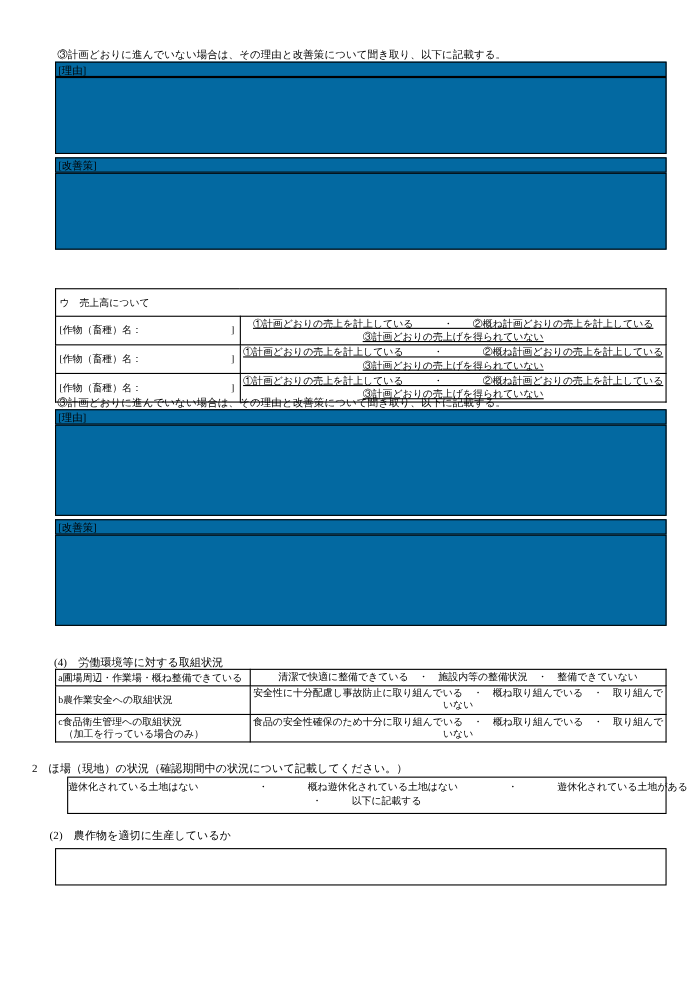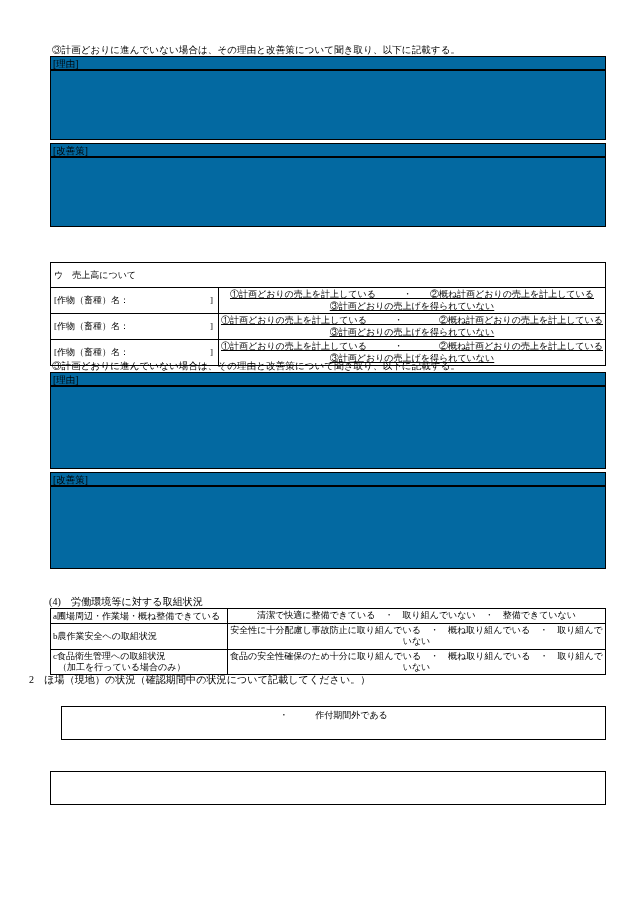--- a/index.html
+++ b/index.html
@@ -173,42 +173,44 @@
   <div class="box box-blank" style="left:50px; top:486px; width:556px; height:83px;"></div>
 
   <div class="sub-num" style="left:49px; top:595px;">(4)　労働環境等に対する取組状況</div>
 
   <table class="tbl" style="left:50px; top:608px; width:556px;">
     <tbody>
         <tr>
       <td class="lbl-cell" style="width:174px; height:14px;">
         <span style="display:inline;">a</span><span style="display:inline;">圃場周辺・作業場・概ね整備できている</span>
       </td>
-      <td class="opt-cell">清潔で快適に整備できている　・　取り組んでいない　・　整備できていない</td>
+      <td class="opt-cell">清潔で快適に整備できている　・　施設内等の整備状況　・　整備できていない</td>
     </tr>
     <tr>
       <td class="lbl-cell" style="height:14px;margin-left:48px;">
         <span style="display:inline;">b</span><span style="display:inline;">農作業安全への取組状況</span>
       </td>
       <td class="opt-cell">安全性に十分配慮し事故防止に取り組んでいる　・　概ね取り組んでいる　・　取り組んでいない</td>
     </tr>
     <tr>
       <td class="lbl-cell" style="height:24px;margin-left:36px;">
         <span><span style="display:inline;">c</span><span style="display:inline;">食品衛生管理への取組状況</span></span>
         <span style="padding-left:5px;">（加工を行っている場合のみ）</span>
       </td>
       <td class="opt-cell">食品の安全性確保のため十分に取り組んでいる　・　概ね取り組んでいる　・　取り組んでいない</td>
     </tr>
   </tbody>
     </table>
 
-  <div class="sec-num" style="left:29px; top:673px;">2　ほ場（現地）の状況（確認期間中の状況について記載してください。）</div>
+  <div class="sec-num" style="left:29px; top:692px;">2　ほ場（現地）の状況（確認期間中の状況について記載してください。）</div>
 
 
   <div class="choice-box" style="left:61px; top:706px; width:545px; height:34px;">
-    <span>・　　　作付期間外である</span>
-  </div>
-
+    <span>遊休化されている土地はない　　　　　　・　　　　概ね遊休化されている土地はない　　　　　・　　　　遊休化されている土地がある</span>
+    <span>・　　　以下に記載する</span>
+  </div>
+
+  <div class="sub-num" style="left:45px; top:753px;">(2)　農作物を適切に生産しているか</div>
 
   <div class="choice-box" style="left:50px; top:771px; width:556px; height:34px;">
   </div>
 
 </div>
 
 </body></html>

